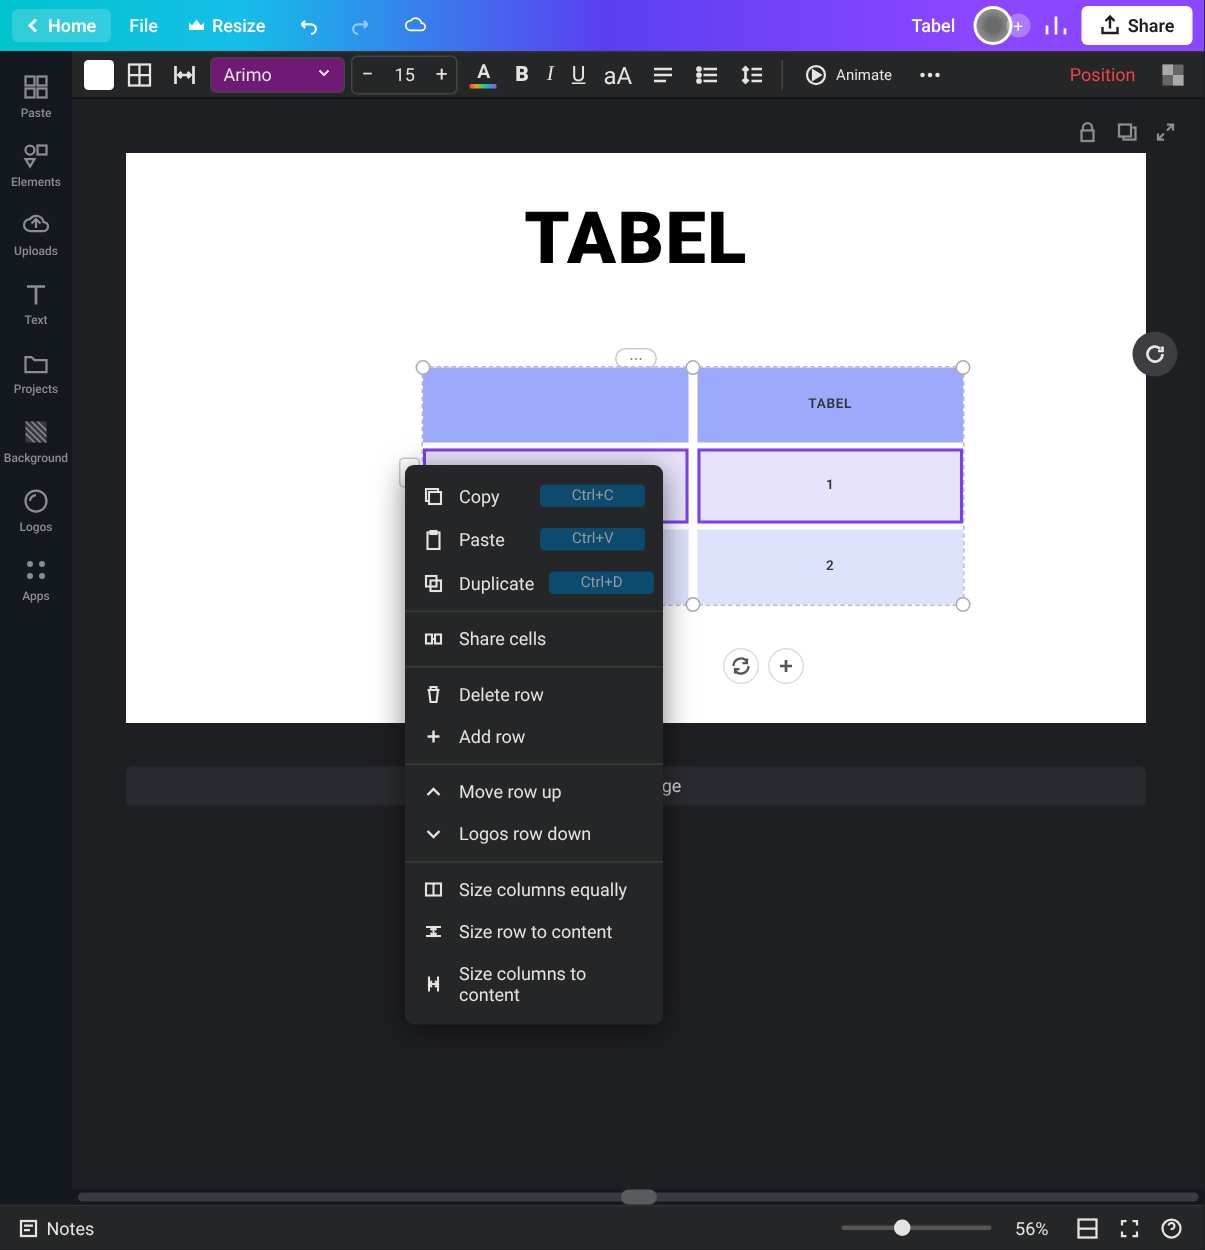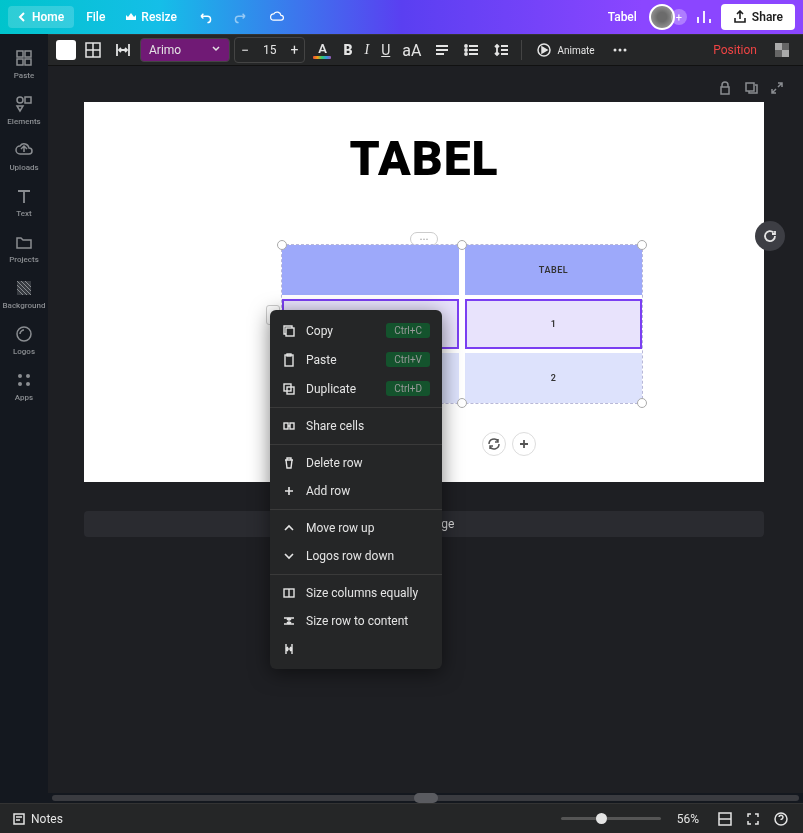--- a/index.html
+++ b/index.html
@@ -57,21 +57,21 @@
 .row-handle{position:absolute;left:-16px;top:60px;width:14px;height:20px;background:#fff;border:1px solid #ccc;border-radius:3px;display:flex;align-items:center;justify-content:center;font-size:10px;color:#666;cursor:pointer}
 .float-tools{position:absolute;top:330px;left:398px;display:flex;gap:6px}
 .float-tool{width:24px;height:24px;background:#fff;border:1px solid #ddd;border-radius:12px;display:flex;align-items:center;justify-content:center;color:#555;cursor:pointer}
 .float-tool svg{width:14px;height:14px}
 .refresh-float{position:absolute;top:155px;right:18px;width:30px;height:30px;background:#3d3e44;border-radius:50%;display:flex;align-items:center;justify-content:center;color:#e4e4e4;cursor:pointer}
 .refresh-float svg{width:16px;height:16px}
 .add-page{position:absolute;top:445px;left:36px;width:680px;height:26px;background:#2a2b30;border-radius:4px;color:#d4d4d4;font-size:12px;display:flex;align-items:center;justify-content:center;cursor:pointer}
 .context-menu{position:absolute;top:244px;left:222px;width:172px;background:#252627;border-radius:6px;padding:6px 0;box-shadow:0 4px 20px rgba(0,0,0,0.5);z-index:100}
 .ctx-item{display:flex;align-items:center;gap:10px;padding:7px 12px;color:#e4e4e4;font-size:12px;cursor:pointer}
 .ctx-item svg{width:14px;height:14px;flex-shrink:0}
-.ctx-shortcut{margin-left:auto;font-size:10px;color:#999;background:#14532d;padding:2px 8px;border-radius:3px}
+.ctx-shortcut{margin-left:auto;font-size:10px;color:#999;background:#0c4a6e;padding:2px 21px;border-radius:3px}
 .ctx-sep{height:1px;background:#3a3a3a;margin:4px 0}
 .bottombar{height:30px;background:#252627;border-top:1px solid #333;display:flex;align-items:center;padding:0 12px;gap:8px}
 .notes-btn{display:flex;align-items:center;gap:5px;color:#e4e4e4;font-size:12px;cursor:pointer}
 .notes-btn svg{width:14px;height:14px}
 .bottom-spacer{flex:1}
 .zoom-slider{width:100px;height:3px;background:#555;border-radius:2px;position:relative;cursor:pointer}
 .zoom-thumb{position:absolute;top:-4px;left:35%;width:11px;height:11px;background:#e4e4e4;border-radius:50%}
 .zoom-val{color:#e4e4e4;font-size:12px;margin:0 8px}
 .bottom-icon{color:#e4e4e4;padding:2px;display:flex;align-items:center;cursor:pointer}
 .bottom-icon svg{width:16px;height:16px}
@@ -413,20 +413,21 @@
         <div class="ctx-item">
             <svg viewBox="0 0 14 14" fill="none" stroke="currentColor" stroke-width="1.4">
               <path d="M2 4h10M2 10h10M7 4v6M5 6l2-2 2 2M5 8l2 2 2-2"></path>
             </svg>
             <span>Size row to content</span>
           </div>
         <div class="ctx-item">
             <svg viewBox="0 0 14 14" fill="none" stroke="currentColor" stroke-width="1.4">
               <path d="M4 2v10M10 2v10M4 7h6M6 5L4 7l2 2M8 5l2 2-2 2"></path>
             </svg>
+            <span>Size columns to content</span>
           </div>
       </div>
     </div>
   </div>
 </div>
 
 <div class="hscroll">
   <div class="hscroll-track">
       <div class="hscroll-thumb"></div>
       <div class="hscroll-handle"></div>

